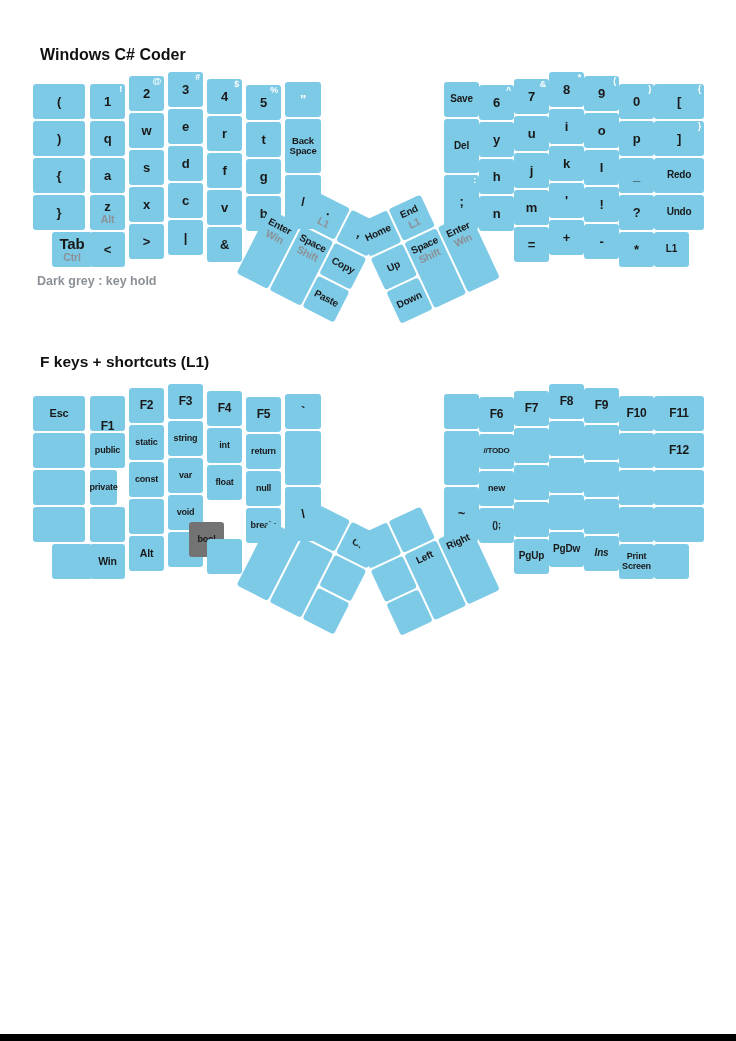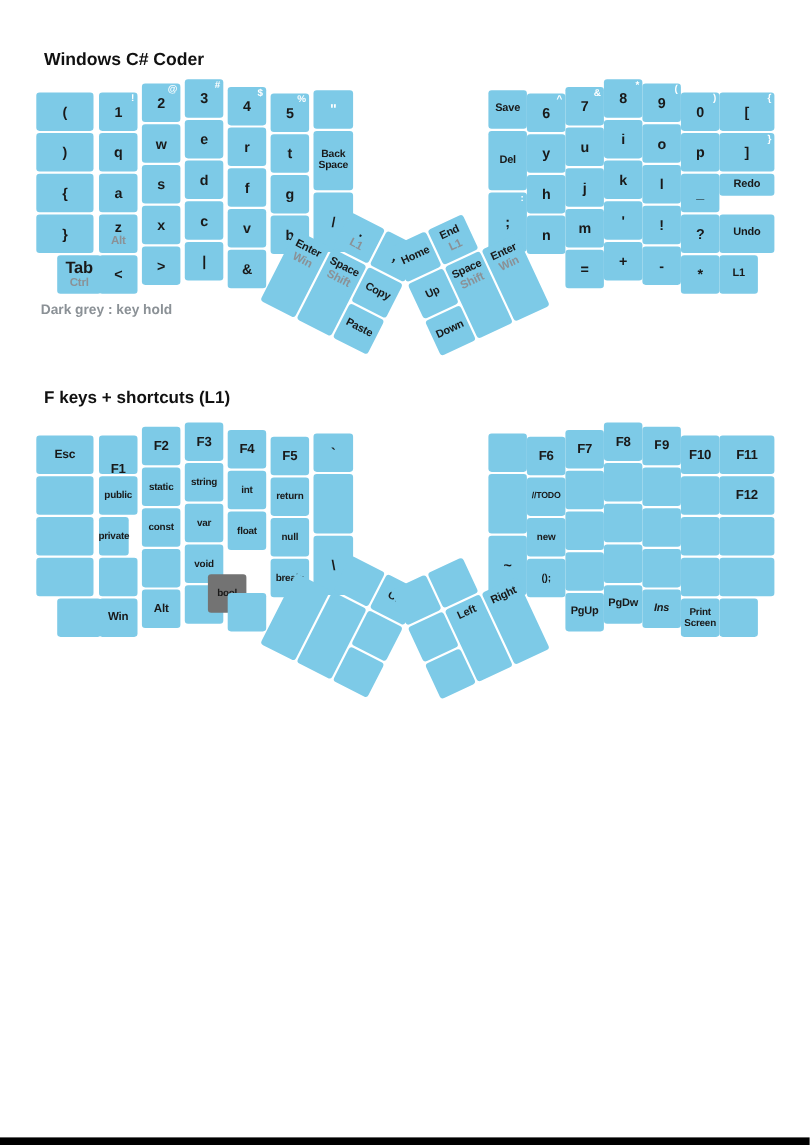--- a/index.html
+++ b/index.html
@@ -225,21 +225,21 @@
         <span class="main" style="font-size: 13px;">*</span>
       </div>
       <div class="key" style="left: 654px; top: 84px; width: 50px; height: 35px; background: rgb(125, 202, 231);">
         <span class="main" style="font-size: 13px;">[</span>
         <span class="sup" style="color: rgb(255, 255, 255);">{</span>
       </div>
       <div class="key" style="left: 654px; top: 121px; width: 50px; height: 35px; background: rgb(125, 202, 231);">
         <span class="main" style="font-size: 13px;">]</span>
         <span class="sup" style="color: rgb(255, 255, 255);">}</span>
       </div>
-      <div class="key" style="left: 654px; top: 158px; width: 50px; height: 20px; background: rgb(125, 202, 231);">
+      <div class="key" style="left: 654px; top: 158px; width: 50px; height: 35px; background: rgb(125, 202, 231);">
         <span class="main" style="font-size: 10px;">Redo</span>
       </div>
       <div class="key" style="left: 654px; top: 195px; width: 50px; height: 35px; background: rgb(125, 202, 231);">
         <span class="main" style="font-size: 10px;">Undo</span>
       </div>
       <div class="key" style="left: 654px; top: 232px; width: 35px; height: 35px; background: rgb(125, 202, 231);">
         <span class="main" style="font-size: 10px;">L1</span>
       </div>
       <div class="cluster" style="left: 286px; top: 176px; width: 109px; height: 109px; transform: rotate(27deg);">
         <div class="key" style="left: 37px; top: 0px; width: 35px; height: 35px; background: rgb(125, 202, 231);">
@@ -395,21 +395,21 @@
       </div>
       <div class="key" style="left: 549px; top: 384px; width: 35px; height: 35px; background: rgb(125, 202, 231);">
         <span class="main" style="font-size: 12px;">F8</span>
       </div>
       <div class="key" style="left: 549px; top: 421px; width: 35px; height: 35px; background: rgb(125, 202, 231);"></div>
       <div class="key" style="left: 549px; top: 458px; width: 35px; height: 35px; background: rgb(125, 202, 231);"></div>
       <div class="key" style="left: 549px; top: 495px; width: 35px; height: 35px; background: rgb(125, 202, 231);"></div>
       <div class="key" style="left: 549px; top: 532px; width: 35px; height: 35px; background: rgb(125, 202, 231);">
         <span class="main" style="font-size: 10px;">PgDw</span>
       </div>
-      <div class="key" style="left: 584px; top: 388px; width: 35px; height: 35px; background: rgb(125, 202, 231); font-family: Liberation Mono, monospace;">
+      <div class="key" style="left: 584px; top: 388px; width: 35px; height: 35px; background: rgb(125, 202, 231);">
         <span class="main" style="font-size: 12px;">F9</span>
       </div>
       <div class="key" style="left: 584px; top: 425px; width: 35px; height: 35px; background: rgb(125, 202, 231);"></div>
       <div class="key" style="left: 584px; top: 462px; width: 35px; height: 35px; background: rgb(125, 202, 231);"></div>
       <div class="key" style="left: 584px; top: 499px; width: 35px; height: 35px; background: rgb(125, 202, 231);"></div>
       <div class="key" style="left: 584px; top: 536px; width: 35px; height: 35px; background: rgb(125, 202, 231);">
         <span class="main" style="font-size: 10px; font-style: italic;">Ins</span>
       </div>
       <div class="key" style="left: 619px; top: 396px; width: 35px; height: 35px; background: rgb(125, 202, 231);">
         <span class="main" style="font-size: 12px;">F10</span>

